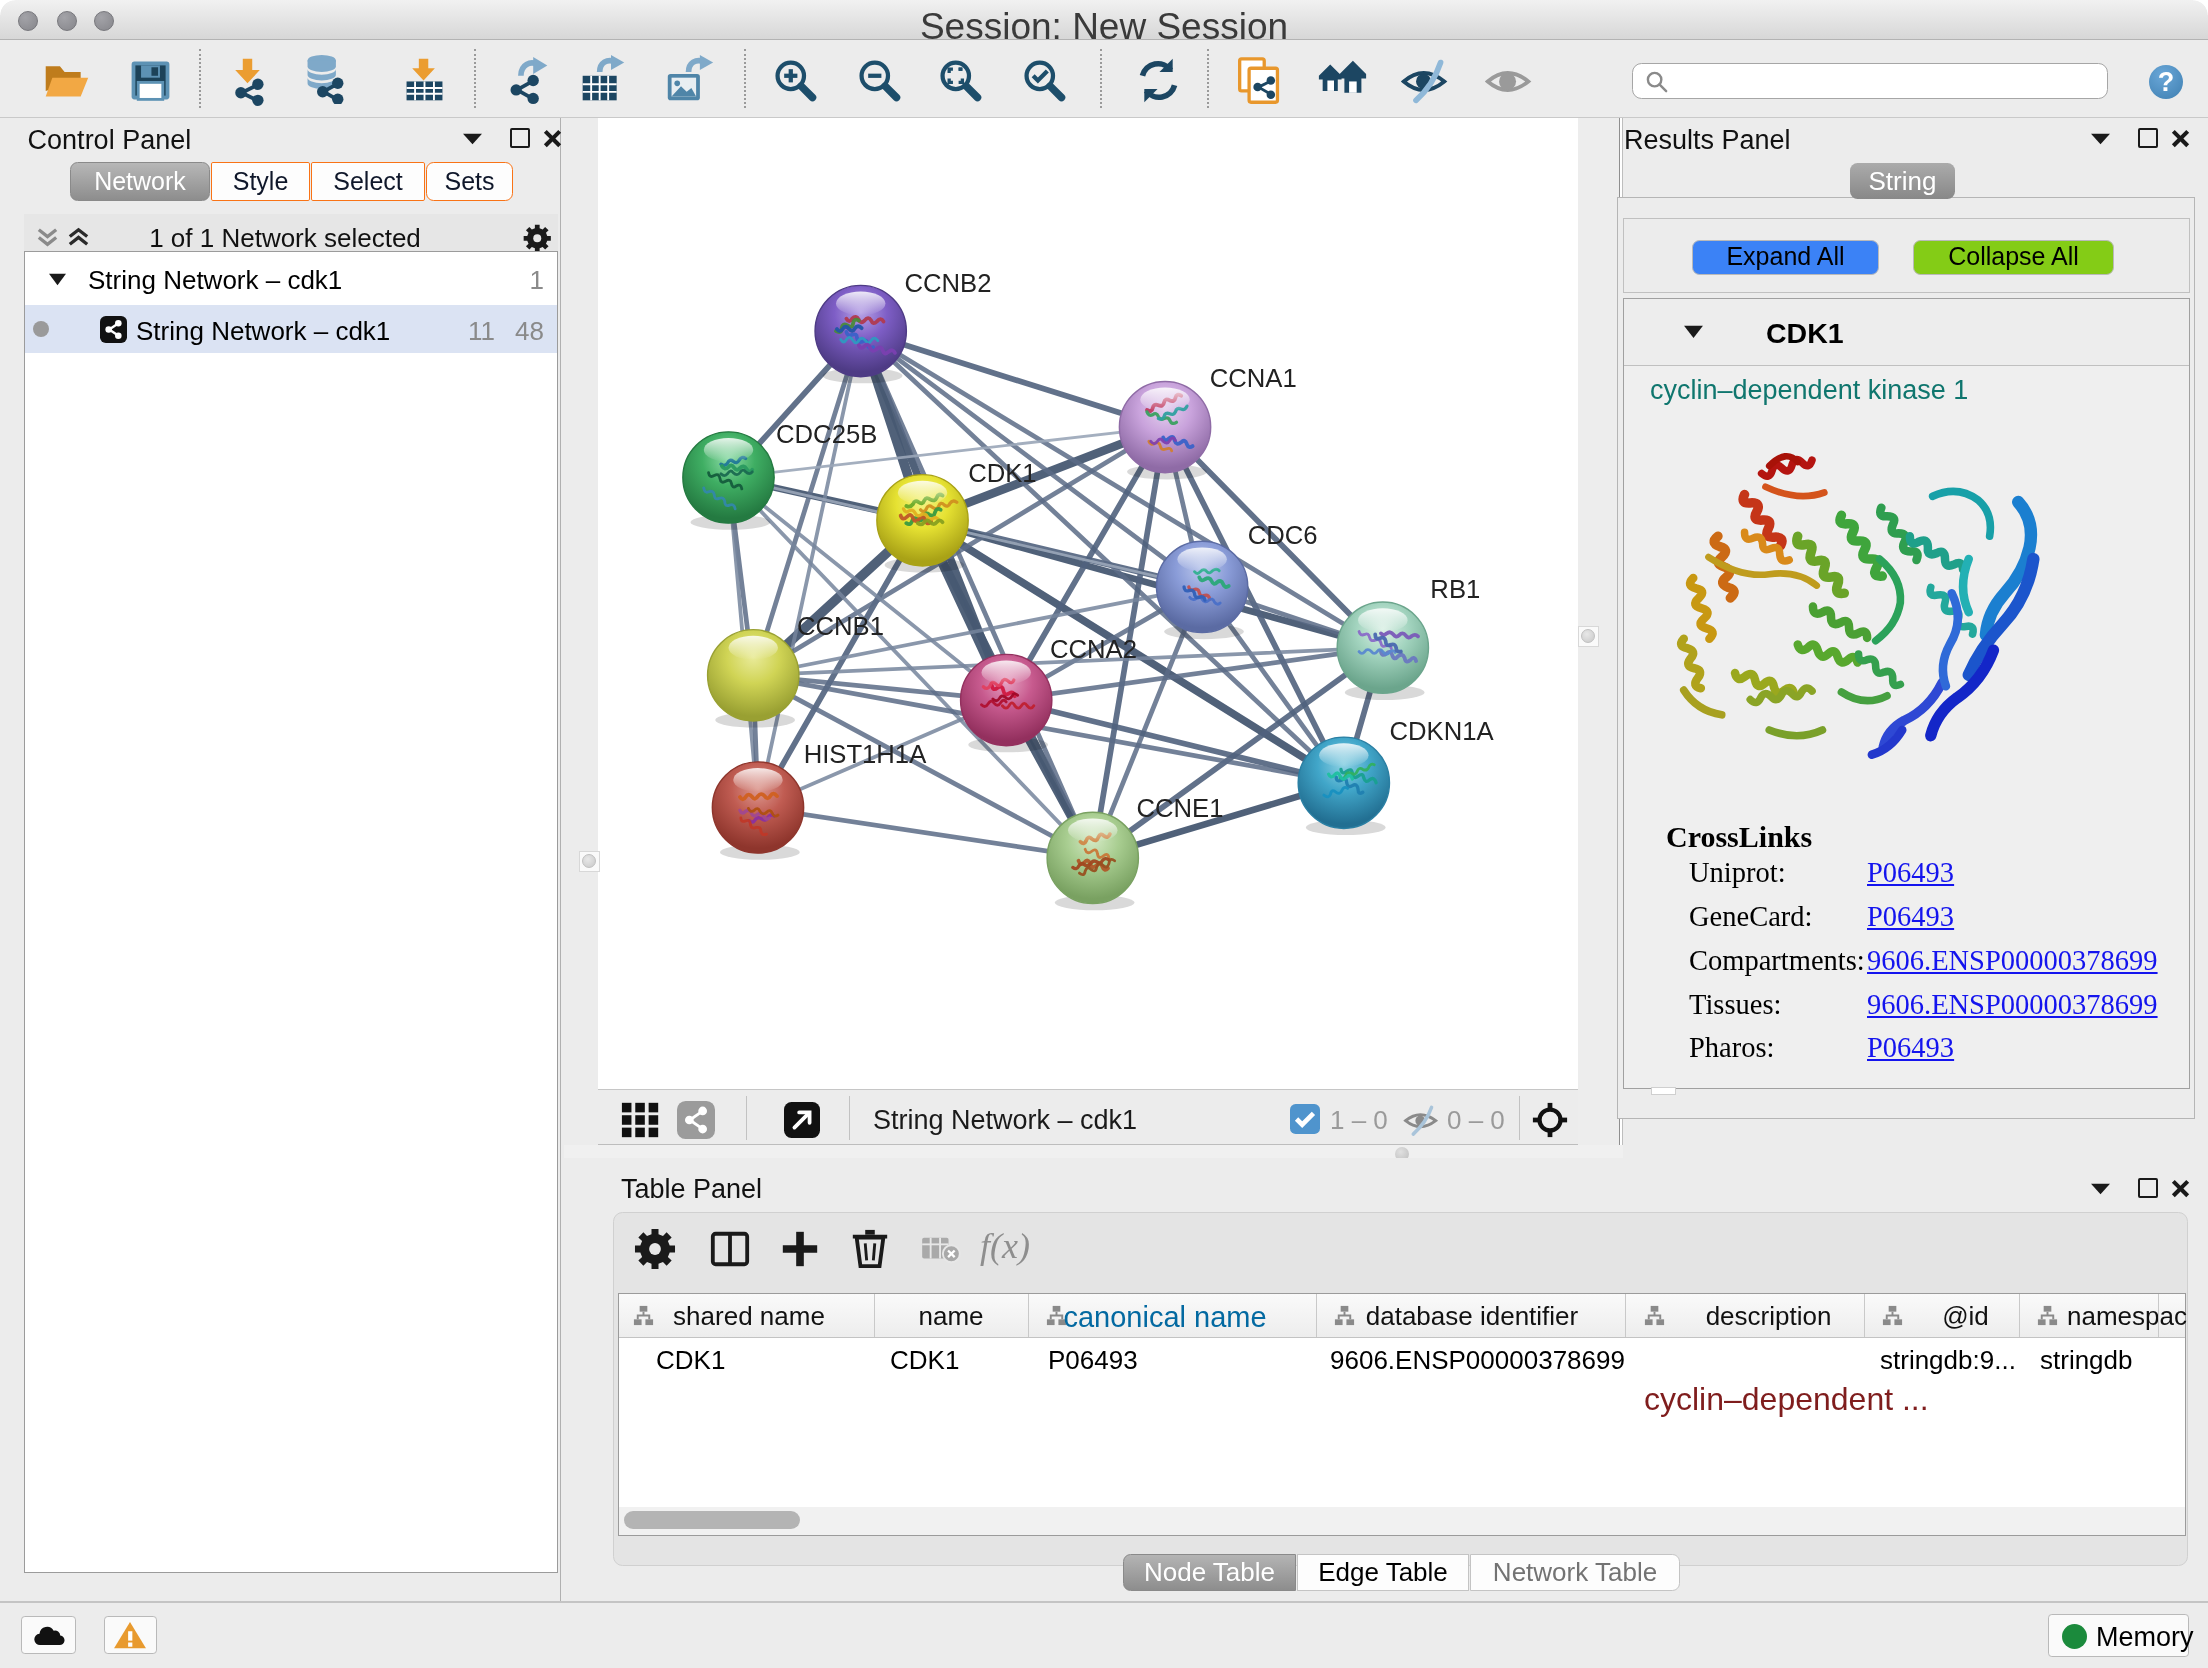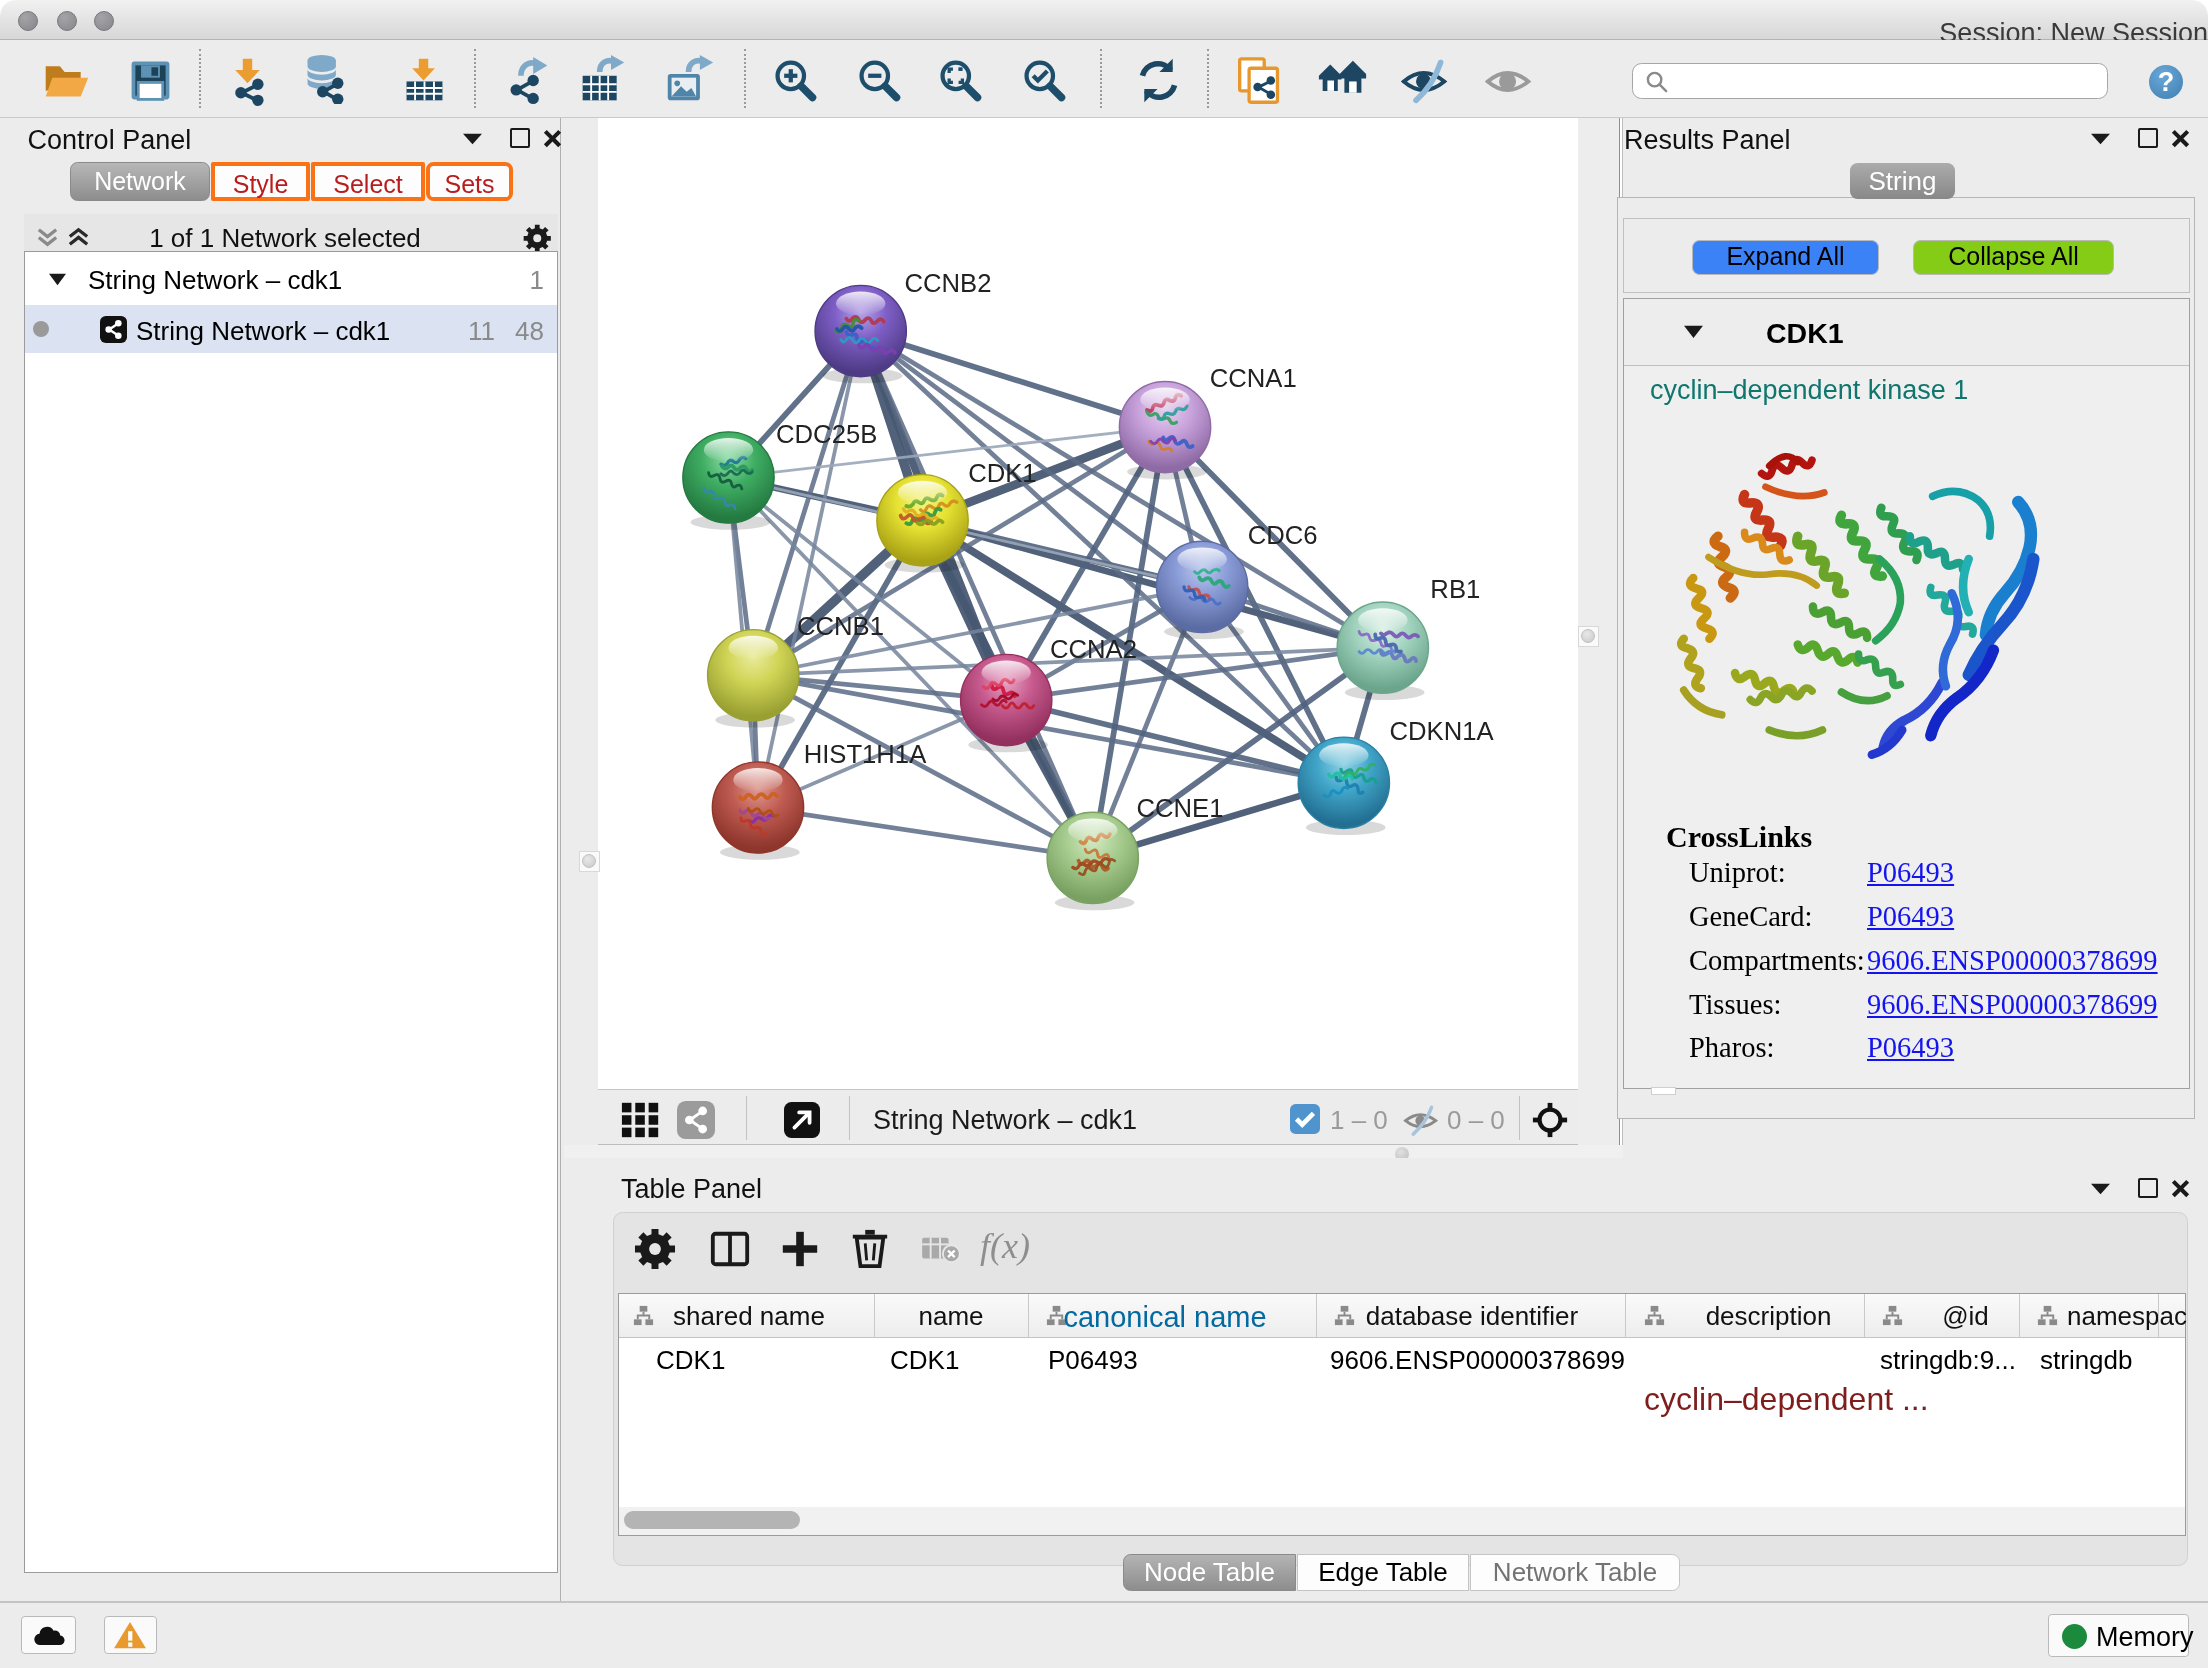--- a/index.html
+++ b/index.html
@@ -4,35 +4,35 @@
 <style>
   * { margin:0; padding:0; box-sizing:border-box; }
   html,body { width:2208px; height:1668px; overflow:hidden; }
   body { font-family:"Liberation Sans", sans-serif; background:#ececec; position:relative; }
   .abs { position:absolute; }
   .titlebar { left:0; top:0; width:2208px; height:40px;
     background:linear-gradient(#f1f1f1,#d7d7d7); border-bottom:1px solid #b3b3b3; }
   .tl { width:20px; height:20px; border-radius:50%;
     background:radial-gradient(circle at 35% 30%, #a3a3a8, #86868b);
     border:1px solid #77777c; top:10.5px; }
-  .wtitle { top:5.7px; left:0; width:2208px; text-align:right; font-size:27px; font-weight:normal; color:#3a3a3a;margin-top:12px; }
+  .wtitle { top:5.7px; left:0; width:2208px; text-align:center; font-size:37px; font-weight:normal; color:#3a3a3a; }
   .toolbar { left:0; top:40px; width:2208px; height:78px; background:#ececec; border-bottom:1px solid #c9c9c9; }
   .tsep { top:49px; height:59px; width:0; border-left:2.9px dotted #9a9a9a; }
   .searchbox { left:1632px; top:63px; width:476px; height:36px; background:#fff;
     border:1.9px solid #a6a6a6; border-radius:9.5px; }
   .helpbtn { left:2149px; top:65px; width:34px; height:34px; border-radius:50%;
     background:radial-gradient(circle at 40% 30%, #6aa7d8, #3e7fb1); color:#fff;
     font-size:27px; font-weight:bold; text-align:center; line-height:34px; }
   
   .ptitle { font-size:27px; color:#111; }
   
   .cpanel { left:5.7px; top:118px; width:554px; height:1460px; background:#ececec; }
   .vline1 { left:560px; top:118px; width:1px; height:1484px; background:#b0b0b0; }
-  .tab { position:absolute; height:39px; background:#fdfdfd; border:4px solid #f97316;
-    color:#b91c1c; font-size:25px; text-align:center; line-height:37px; }
+  .tab { position:absolute; height:39px; background:#fdfdfd; border:1px solid #f97316;
+    color:#0f172a; font-size:25px; text-align:center; line-height:37px; }
   .tabsel { background:linear-gradient(#b7b7b7,#8d8d8d); color:#fff; border:1px solid #8a8a8a; }
   .netwhite { left:598px; top:118px; width:980px; height:971px; background:#fff; }
   .nettoolbar { left:598px; top:1089px; width:980px; height:56px; background:#ececec;
     border-top:1px solid #c6c6c6; border-bottom:1px solid #bdbdbd; }
   .rsplit { left:1578px; top:118px; width:41px; height:1040px; background:#ededed; }
   .rpanelborder { left:1619px; top:118px; width:3.8px; height:1040px; background:#ffffff; border-left:1.9px solid #8f8f8f; border-right:1px solid #bdbdbd;}
   .rpanel { left:1623px; top:118px; width:586px; height:1040px; background:#ececec; }
   .hstrip { left:564px; top:1145px; width:1644px; height:13.3px; background:#f0f0f0; }
   .hline { left:564px; top:1158px; width:1644px; height:1px; background:#ababab; }
   .tpanel { left:564px; top:1158px; width:1644px; height:442px; background:#ececec; }

